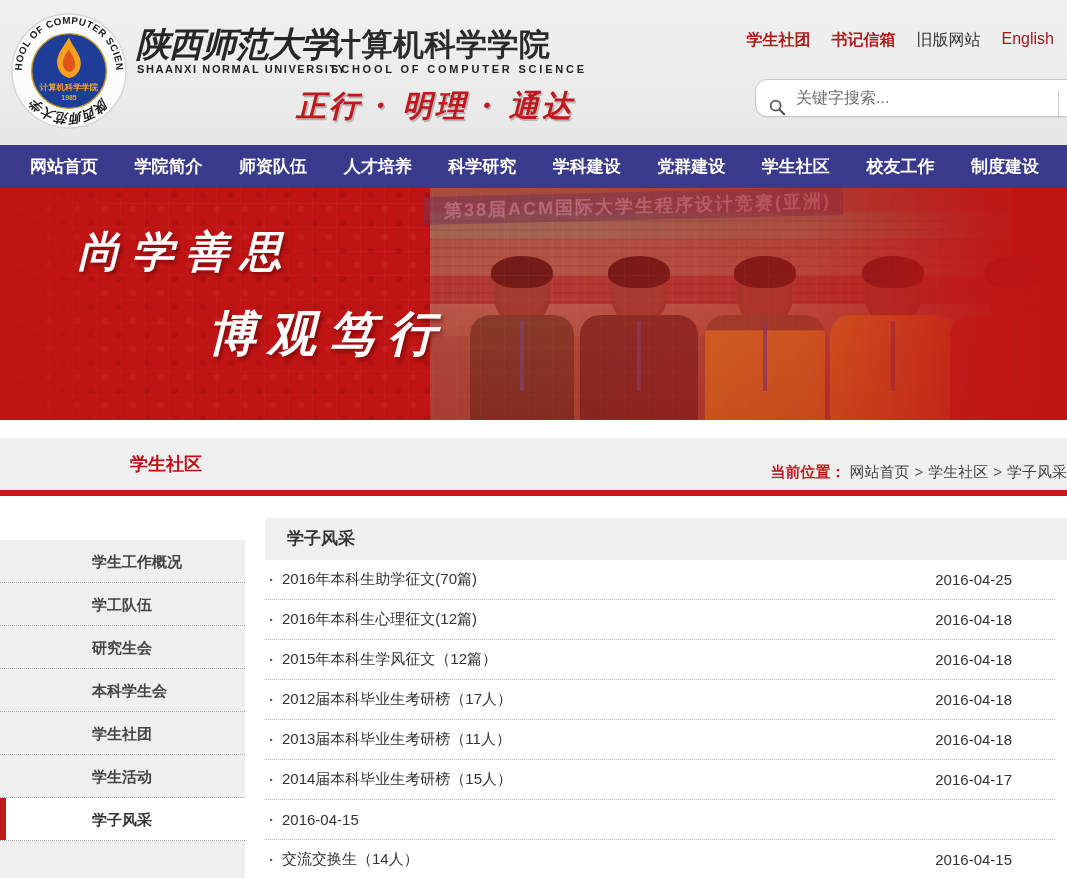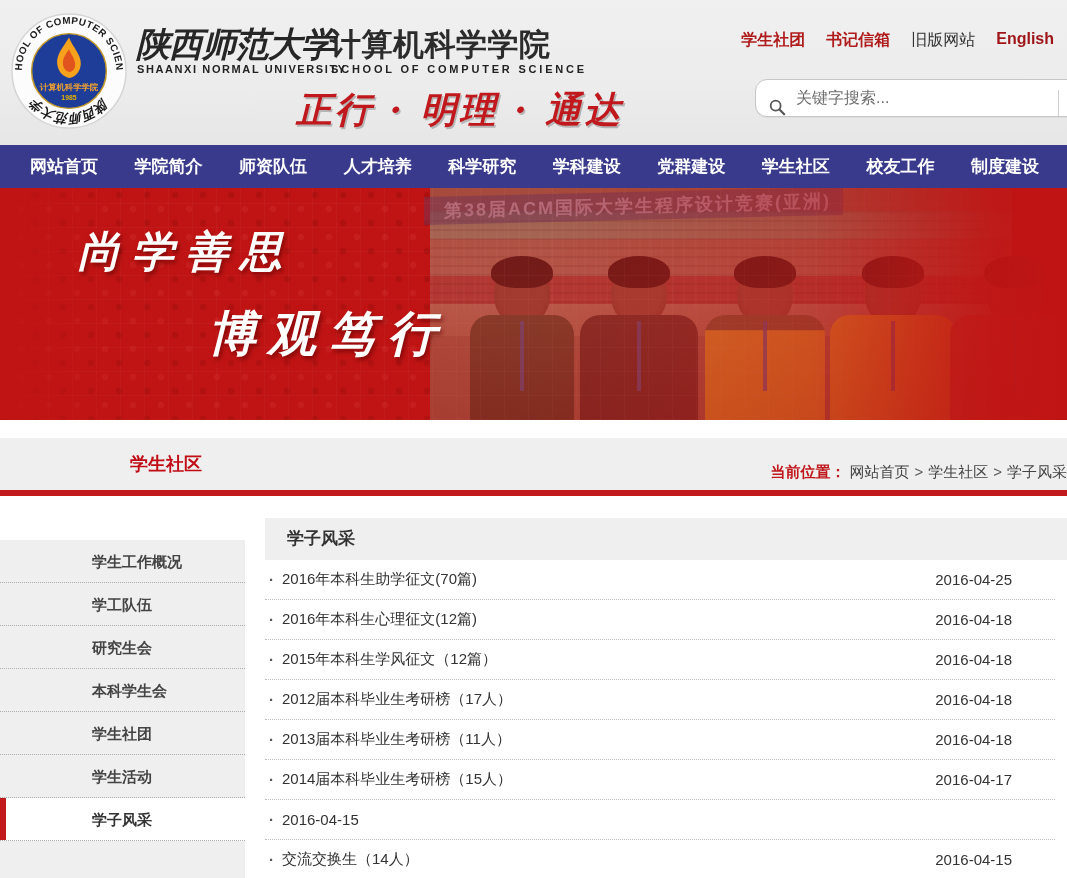--- a/index.html
+++ b/index.html
@@ -10,27 +10,27 @@
   
   .header { position:absolute; top:0; left:0; width:100%; height:145px;
             background:linear-gradient(180deg,#f0f0f0 0%,#ececec 60%,#e6e6e6 100%); }
   .seal { position:absolute; left:10px; top:12px; width:118px; height:118px; }
   .uni-cn { position:absolute; left:136px; top:22px; font-family:"DejaVu Serif",serif; font-weight:bold;
             font-size:34px; letter-spacing:-1px; color:#262626; font-style:italic; }
   .uni-en { position:absolute; left:137px; top:63px; font-size:11px; font-weight:bold; letter-spacing:1.6px; color:#222; }
   .school-cn { position:absolute; left:330px; top:24px; font-size:31px; font-weight:bold; color:#2b2b2b; letter-spacing:0.5px; }
   .school-en { position:absolute; left:331px; top:63px; font-size:11px; font-weight:bold; letter-spacing:2.8px; color:#222; }
   .motto { position:absolute; left:296px; top:86px; font-family:"DejaVu Serif",serif; font-style:italic;
-           font-size:36px; font-weight:bold; color:#c0181c; letter-spacing:3px;
+           font-size:30px; font-weight:bold; color:#c0181c; letter-spacing:3px;
            text-shadow:1.5px 1.5px 0 rgba(120,120,120,.45); }
   .top-links { position:absolute; top:30px; right:13px; display:flex; gap:21px; font-size:16px; white-space:nowrap; }
   .top-link { text-decoration:none; cursor:pointer; }
   .top-link[data-type="red"] { color:#b01c1c; font-weight:bold; }
   .top-link[data-type="dark"] { color:#333; font-weight:normal; }
-  .top-link[data-type="red-bold"] { color:#9e1418; font-weight:bold; }
+  .top-link[data-type="red-bold"] { color:#9e1418; font-weight:normal; }
   .searchbar { position:absolute; left:755px; top:79px; width:363px; height:38px; background:#fff;
                border:1px solid #c6c6c6; border-radius:12px; display:flex; align-items:flex-end; box-shadow:0 1px 1px rgba(0,0,0,.05); }
   .search-icon { width:18px; height:18px; margin:0 10px 0 12px; flex:0 0 auto; }
   .search-input { flex:1; border:none; outline:none; font-size:16px; color:#444; background:transparent; height:100%;
                   font-family:"Liberation Sans",sans-serif; }
   .search-input::placeholder { color:#6e6e6e; }
   .search-divider { width:1px; height:26px; background:#cfcfcf; }
   .search-btn { width:58px; height:100%; border:none; background:transparent; font-size:20px; color:#222;
                 cursor:pointer; font-family:"Liberation Sans",sans-serif; }
 

